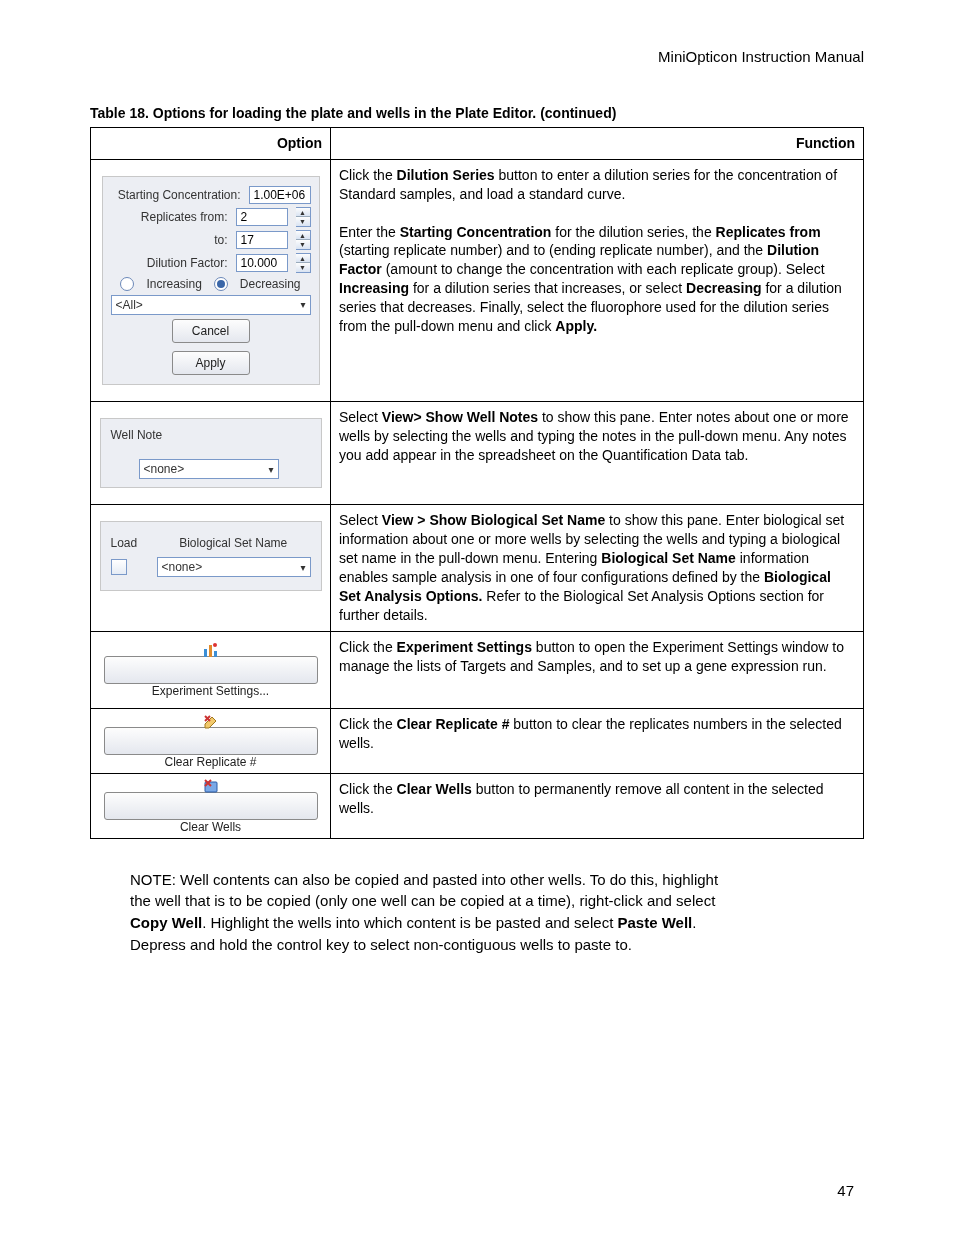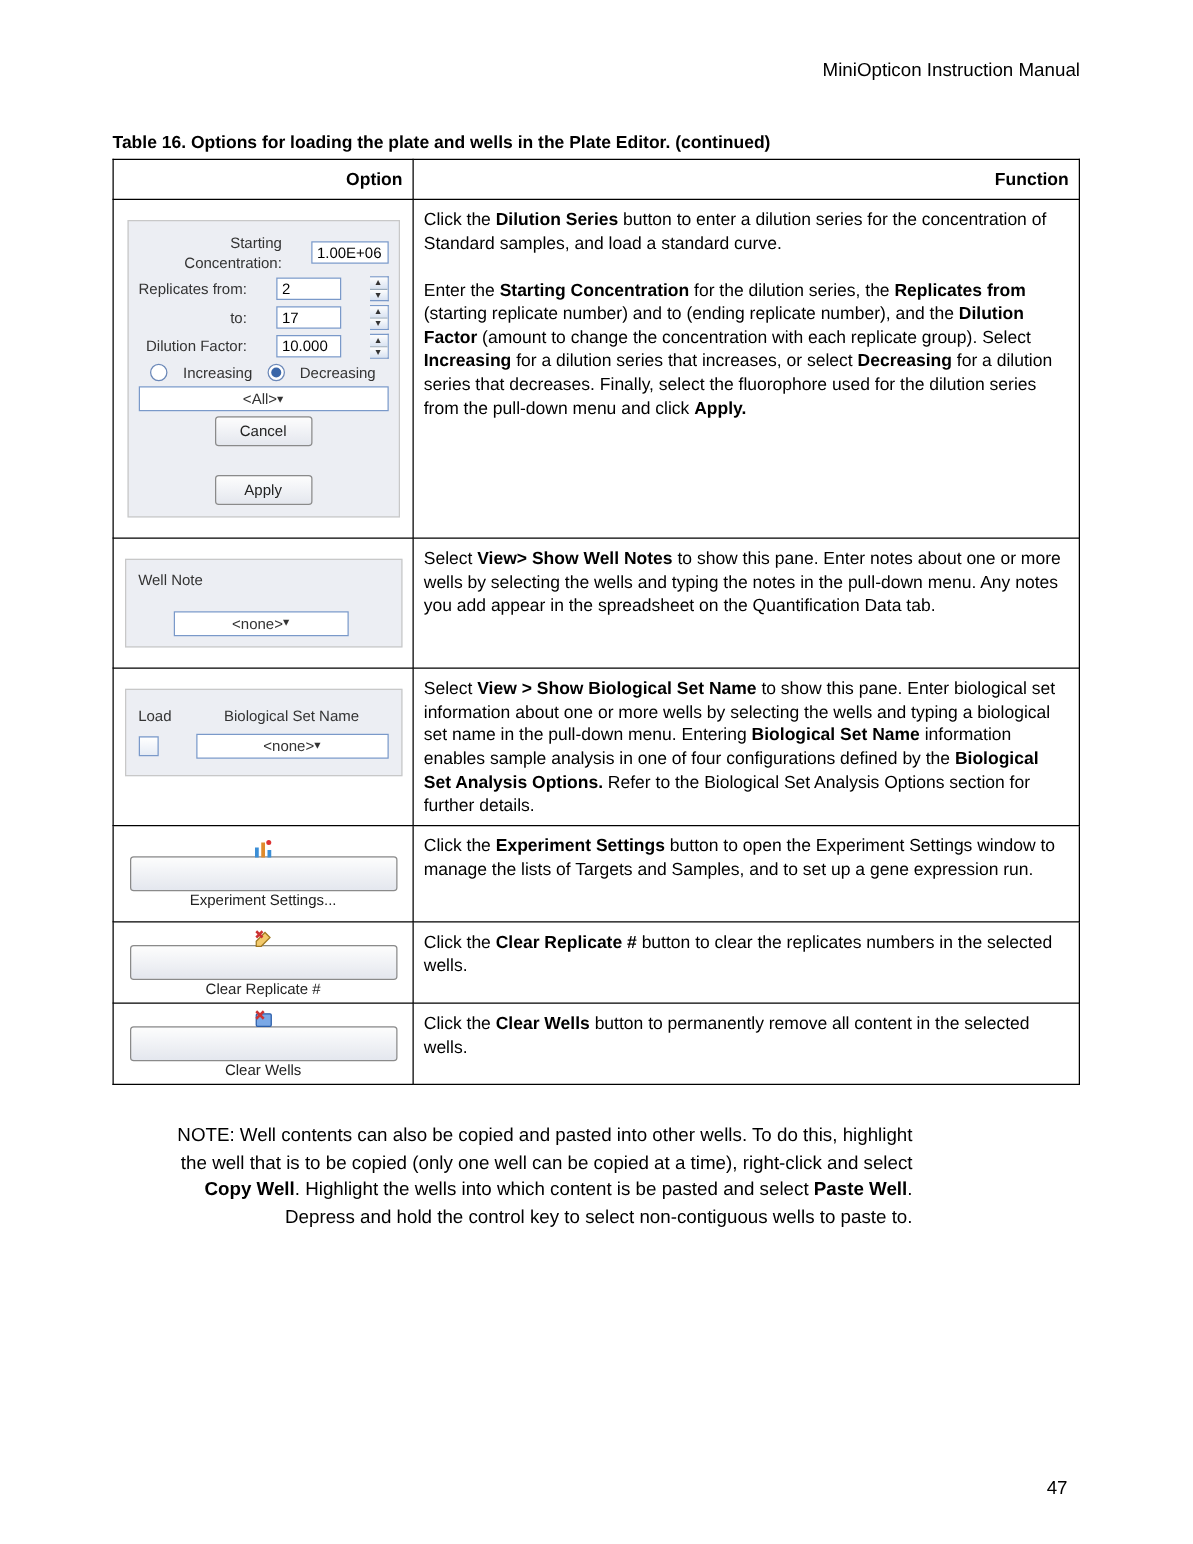--- a/index.html
+++ b/index.html
@@ -29,21 +29,21 @@
   
   .panel {
     background: #eceef3;
     color: #333;
     font-size: 12px;
     border: 1px solid #c8c8c8;
     padding: 6px 8px;
     margin: 10px auto;
     width: 200px;
   }
-  .row { display: flex; align-items: center; margin: 3px 0; gap: 23px; }
+  .row { display: flex; align-items: center; margin: 3px 0; gap: 8px; }
   .lbl-right { flex: 1; text-align: right; color: #333; }
   .txt {
     border: 1px solid #7a99c9;
     background: #fff;
     height: 18px;
     padding: 4px 4px;
     font-size: 12px;
     width: 52px;
     box-sizing: border-box;
   }
@@ -55,54 +55,54 @@
   .spin div {
     flex: 1; display:flex; align-items:center; justify-content:center;
     font-size: 7px; line-height: 1;
     background: linear-gradient(#fdfdfd,#d9e3f2);
     color:#333;
   }
   .spin div:first-child { border-bottom:1px solid #9ab; }
   .radio { width:12px; height:12px; border:1px solid #6b88b8; border-radius:50%; display:inline-block; background:#fff; position:relative; }
   .radio.on::after { content:""; position:absolute; inset:2px; border-radius:50%; background:#3a66a8; }
   .dd {
-    display:flex; align-items:center; justify-content:center;
+    display:flex; align-items:center; justify-content:space-between;
     border:1px solid #7a99c9; background:#fff; height:18px;
     padding:0 4px; font-size:12px; color:#333;
   }
   .dd .arrow { font-size:10px; color:#333; }
   .btn {
     display:inline-flex; align-items:center; justify-content:center;
     border:1px solid #8a8a8a; border-radius:3px;
     background:linear-gradient(#fdfdfd,#e4e7ee);
     height:22px; padding:0 8px; font-size:12px; color:#222;
     min-width:60px;
   }
   .btn-wide { width: 196px; justify-content:center; gap:24px; height:26px;flex-direction:column; }
   .btn-wide .icon { width:18px; height:18px; display:flex; align-items:center; justify-content:center; }
 
-  .note { margin: 30px 0 0 40px; max-width: 600px; line-height:1.45; font-size:15px;text-align:right; }
+  .note { margin: 30px 0 0 40px; max-width: 600px; line-height:1.45; font-size:15px; }
   .pnum { position: fixed; bottom: 36px; right: 100px; font-size:15px;text-align:center; }
 
   .check {
     width:14px; height:14px; border:1px solid #7a99c9;
     background:linear-gradient(#fff,#e6ecf5);
     display:inline-block;
   }
   .hdr-txt { color:#333; font-size:12px; }
 
   
   svg.ic { width:18px; height:18px; }
 </style>
 </head>
 <body>
 
 <div class="header-right">MiniOpticon Instruction Manual</div>
 
-<div class="caption">Table 16. Options for loading the plate and wells in the Plate Editor. (continued)</div>
+<div class="caption">Table 18. Options for loading the plate and wells in the Plate Editor. (continued)</div>
 
 <table class="main">
   <colgroup>
       <col class="opt">
       <col>
     </colgroup>
   <tbody>
     <tr>
       <th>Option</th>
       <th>Function</th>

